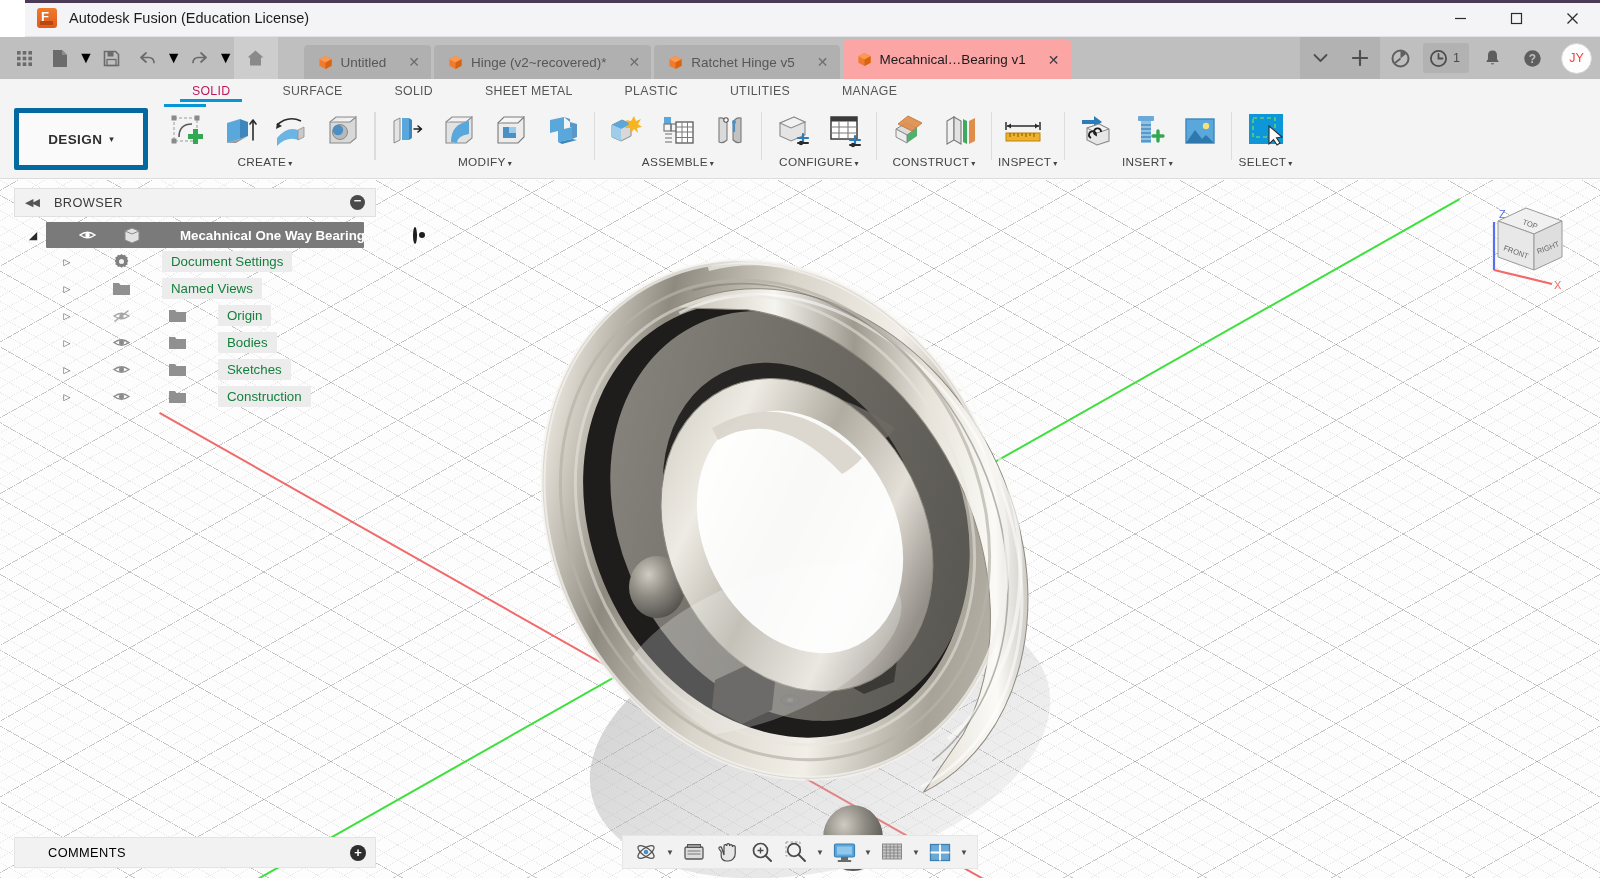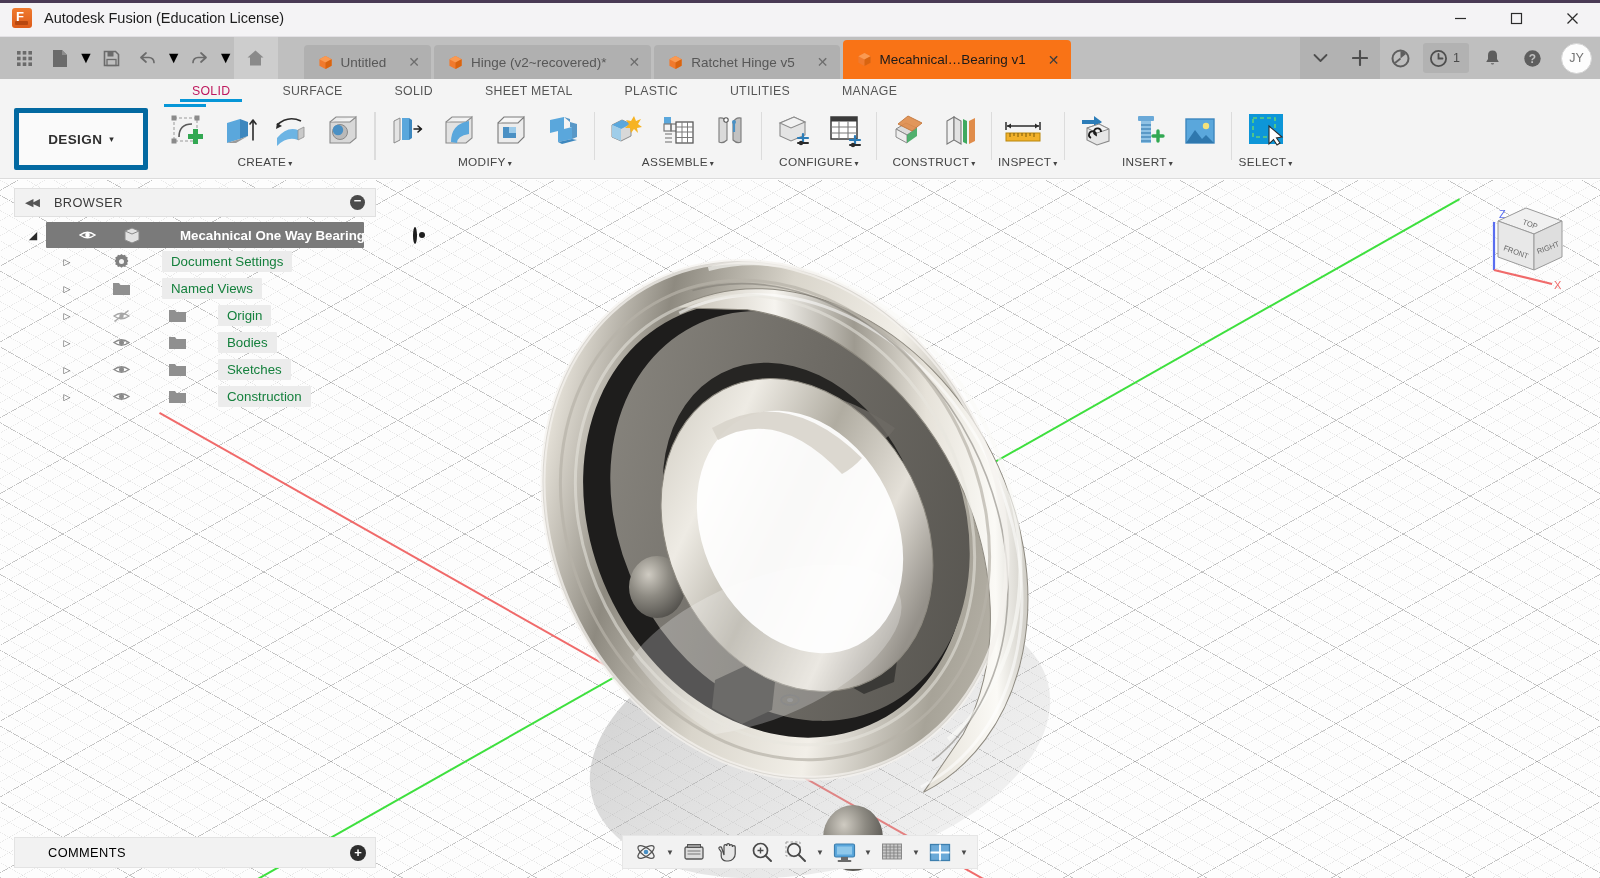--- a/index.html
+++ b/index.html
@@ -7,21 +7,21 @@
     width: 1600px; height: 878px;
     overflow: hidden;
     font-family: "Liberation Sans", sans-serif;
     background: #ffffff;
   }
   .app { position: relative; width: 1600px; height: 878px; }
 
   
   .titlebar {
     height: 37px; background: #f4f3f5; display: flex; align-items: center;
-    border-bottom: 1px solid #e3e1e5; position: relative;
+    border-bottom: 1px solid #e3e1e5; position: relative; margin-left: 25px;
   }
   .titlebar::before {
     content:""; position:absolute; top:0; left:0; right:0; height:3px;
     background:#4a3a55;
   }
   .fusion-logo {
     width: 20px; height: 20px; margin-left: 12px; border-radius: 3px;
     background: linear-gradient(#f07a2e, #dd5b1a);
     position: relative; flex: none;
   }
@@ -53,36 +53,36 @@
   .qat-btn.home { background: #cdcdcd; width: 44px; }
   .qat-group { display:flex; align-items:center; }
 
   .doc-tabs { display: flex; align-items: flex-end; height: 42px; margin-left: 26px; }
   .doc-tab {
     height: 34px; display: flex; align-items: center; gap: 8px;
     padding: 0 11px 0 14px; background: #b0b0b0; color: #575757;
     font-size: 13.5px; border-radius: 4px 4px 0 0; margin-right: 3px;
     white-space: nowrap; cursor: default; min-width: 120px;
   }
-  .doc-tab.active { background: #f97316; color: #1b1b1b; height: 39px; }
+  .doc-tab.active { background: #fca5a5; color: #1b1b1b; height: 39px; }
   .doc-tab .cube { width: 15px; height: 15px; flex: none; }
   .doc-tab .xmark { margin-left: 14px; font-size: 14px; color: #6d6d6d; }
   .doc-tab.active .xmark { color: #3d3d3d; }
 
   .tabstrip-right { margin-left: auto; display: flex; align-items: center;
     height: 42px; padding-right: 8px; }
   .tr-btn { width: 40px; height: 42px; display: flex; align-items: center;
     justify-content: center; color: #5e5e5e; cursor: default; }
   .tr-btn.box { background: #b2b2b2; }
   .clock-badge { display:flex; align-items:center; gap:5px; background:#b2b2b2;
      height:30px; padding:0 9px 0 6px; border-radius:3px; margin:0 3px; cursor:default;}
   .clock-badge .cnt { font-size: 12.5px; color: #4a4a4a; }
   .avatar {
     width: 31px; height: 31px; border-radius: 50%; background: #fdfdfd;
-    border: 1px solid #d4d4d4; color: #737373; font-size: 12.5px;
+    border: 1px solid #d4d4d4; color: #ef4444; font-size: 12.5px;
     display: flex; align-items: center; justify-content: center;
     margin-left: 9px; cursor: default;
   }
 
   
   .ribbon { background: #f4f4f4; border-bottom: 1px solid #dcdcdc; }
   .ribbon-tabs { display: flex; align-items: flex-end; height: 23px;
      padding-left: 166px; gap: 0px; }
   .rtab {
     font-size: 12.3px; color: #555; letter-spacing: .3px; padding: 0 26px 4px 26px;

